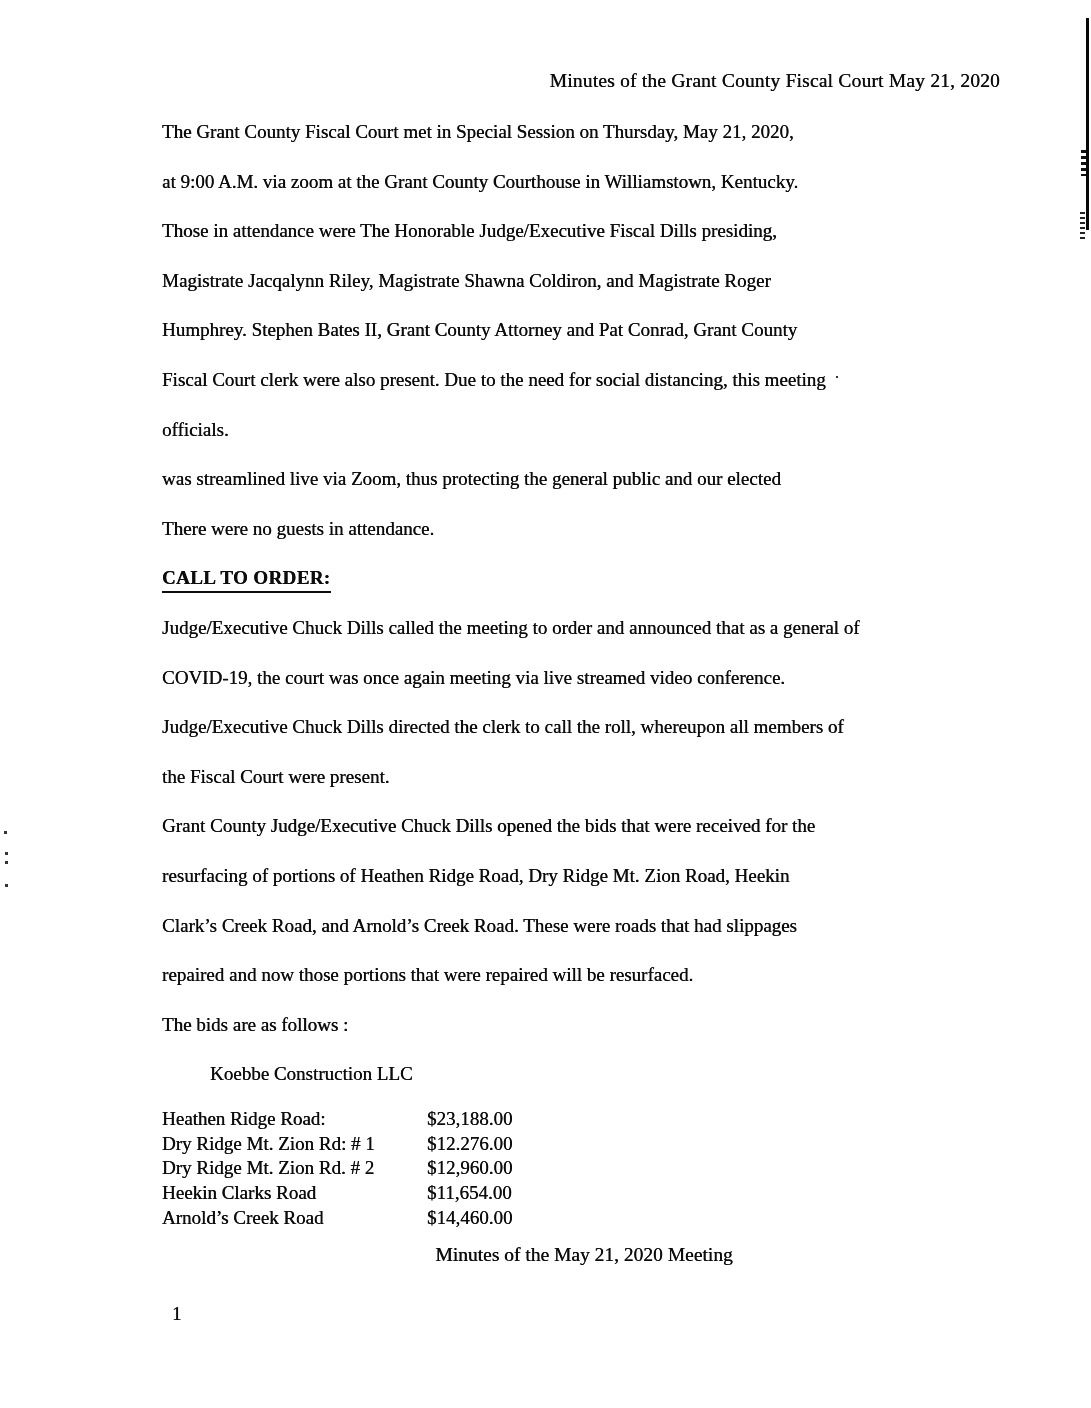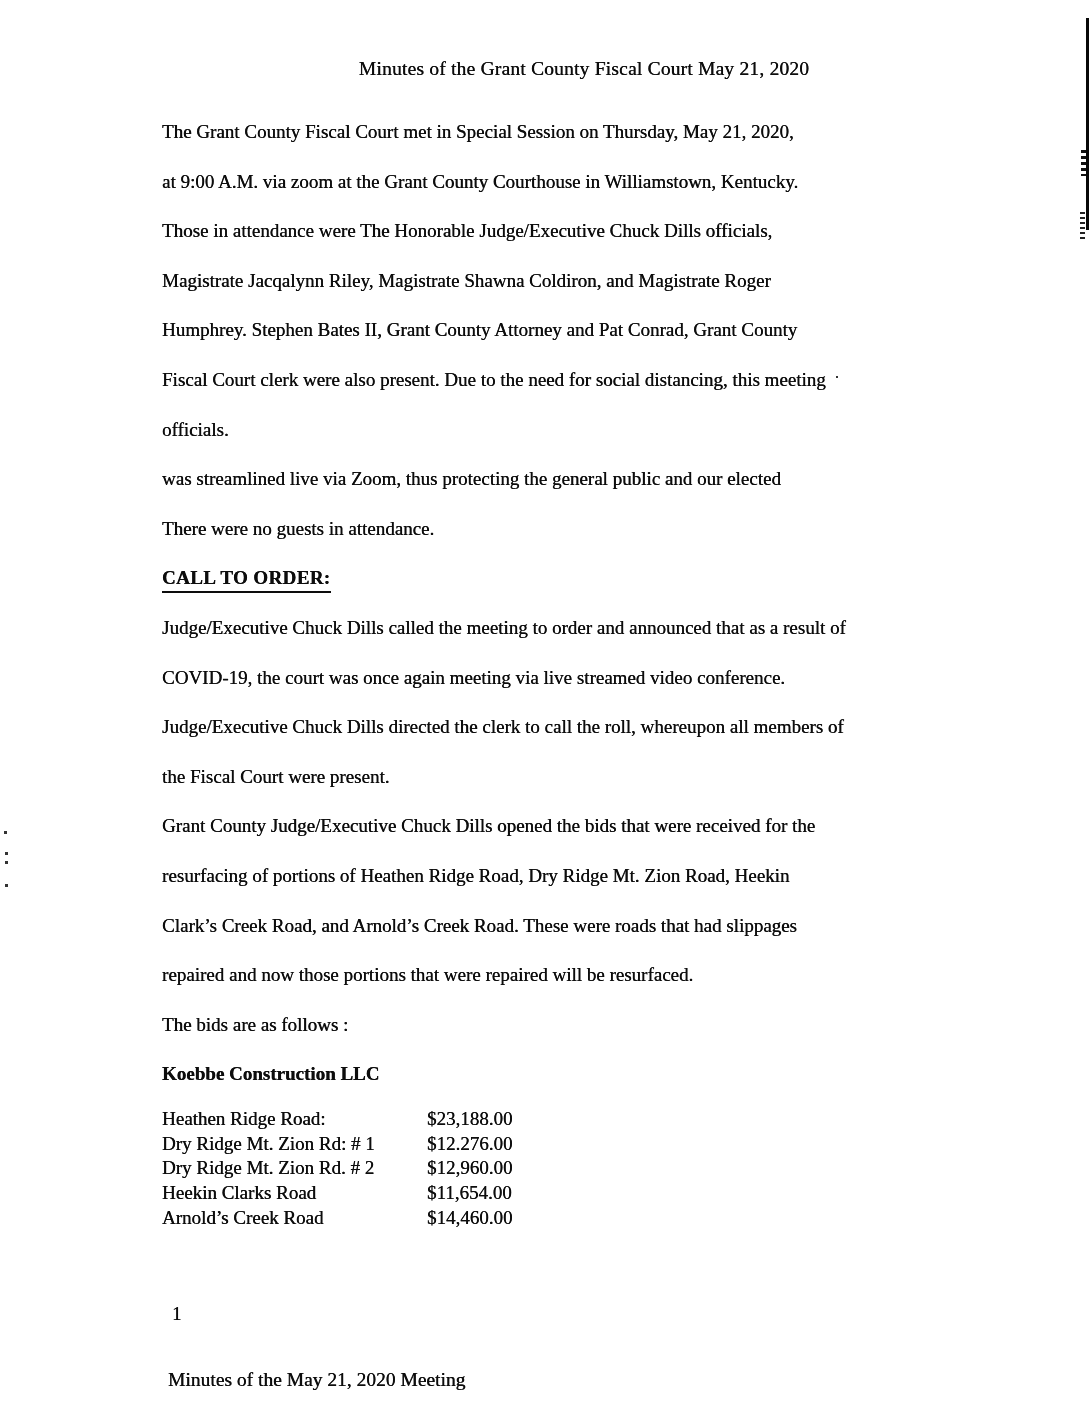--- a/index.html
+++ b/index.html
@@ -8,24 +8,24 @@
     width: 1091px;
     height: 1408px;
     background: #ffffff;
     font-family: "Liberation Serif", "DejaVu Serif", serif;
     color: #0d0d0d;
     overflow: hidden;
     text-shadow: 0.3px 0 0 currentColor; 
   }
   .doc-title {
     position: absolute;
-    top: 58px;
+    top: 70px;
     left: 168px;
     width: 832px;
-    text-align: center;
+    text-align: right;
     font-size: 19.5px;
     letter-spacing: 0.2px;
     white-space: nowrap;
   }
   .content {
     position: absolute;
     top: 120px;
     left: 162px;
     width: 830px;
     font-size: 19px;
@@ -44,46 +44,47 @@
     font-weight: bold;
     letter-spacing: 0.4px;
     border-bottom: 2.5px solid #0d0d0d;
     padding-bottom: 1px;
     display: inline-block;
     text-align: right;
   }
   .company-line {
     height: 45px;
     line-height: 24px;
-    font-weight: bold;
+    font-weight: normal;
     white-space: nowrap;
+    margin-left: 48px;
   }
   .bid-table { }
   .bid-row {
     height: 24.6px;
     line-height: 24.6px;
     white-space: nowrap;
   }
   .bid-road {
     display: inline-block;
     width: 265px;
   }
   .bid-amount { display: inline-block; }
   .footer-pagenum {
     position: absolute;
     top: 1303px;
     left: 172px;
     font-size: 19px;
   }
   .footer-caption {
     position: absolute;
-    top: 1369px;
+    top: 1244px;
     left: 168px;
     width: 832px;
-    text-align: left;
+    text-align: center;
     font-size: 19.5px;
     white-space: nowrap;
   }
   
   .edge-line {
     position: absolute;
     left: 1086px;
     top: 18px;
     width: 3px;
     height: 212px;
@@ -106,36 +107,36 @@
 <div class="page">
 
   <div class="doc-title">Minutes of the Grant County Fiscal Court May 21, 2020</div>
 
   <div class="content">
 
     <div>
 
     <div class="dline">The Grant County Fiscal Court met in Special Session on Thursday, May 21, 2020,</div>
         <div class="dline">at 9:00 A.M. via zoom at the Grant County Courthouse in Williamstown, Kentucky.</div>
-        <div class="dline">Those in attendance were The Honorable Judge/Executive Chuck Dills officials,</div>
+        <div class="dline">Those in attendance were The Honorable Judge/Executive Fiscal Dills presiding,</div>
         <div class="dline">Magistrate Jacqalynn Riley, Magistrate Shawna Coldiron, and Magistrate Roger</div>
         <div class="dline">Humphrey. Stephen Bates II, Grant County Attorney and Pat Conrad, Grant County</div>
         <div class="dline">Fiscal Court clerk were also present. Due to the need for social distancing, this meeting</div>
         <div class="dline">officials.</div>
         <div class="dline">was streamlined live via Zoom, thus protecting the general public and our elected</div>
         <div class="dline">There were no guests in attendance.</div>
       </div>
 
     <div class="heading-line">
       <span class="heading-text">CALL TO ORDER:</span>
     </div>
 
     <div>
 
-    <div class="dline">Judge/Executive Chuck Dills called the meeting to order and announced that as a result of</div>
+    <div class="dline">Judge/Executive Chuck Dills called the meeting to order and announced that as a general of</div>
         <div class="dline">COVID-19, the court was once again meeting via live streamed video conference.</div>
         <div class="dline">Judge/Executive Chuck Dills directed the clerk to call the roll, whereupon all members of</div>
         <div class="dline">the Fiscal Court were present.</div>
         <div class="dline">Grant County Judge/Executive Chuck Dills opened the bids that were received for the</div>
         <div class="dline">resurfacing of portions of Heathen Ridge Road, Dry Ridge Mt. Zion Road, Heekin</div>
         <div class="dline">Clark’s Creek Road, and Arnold’s Creek Road. These were roads that had slippages</div>
         <div class="dline">repaired and now those portions that were repaired will be resurfaced.</div>
         <div class="dline">The bids are as follows :</div>
       </div>
 

